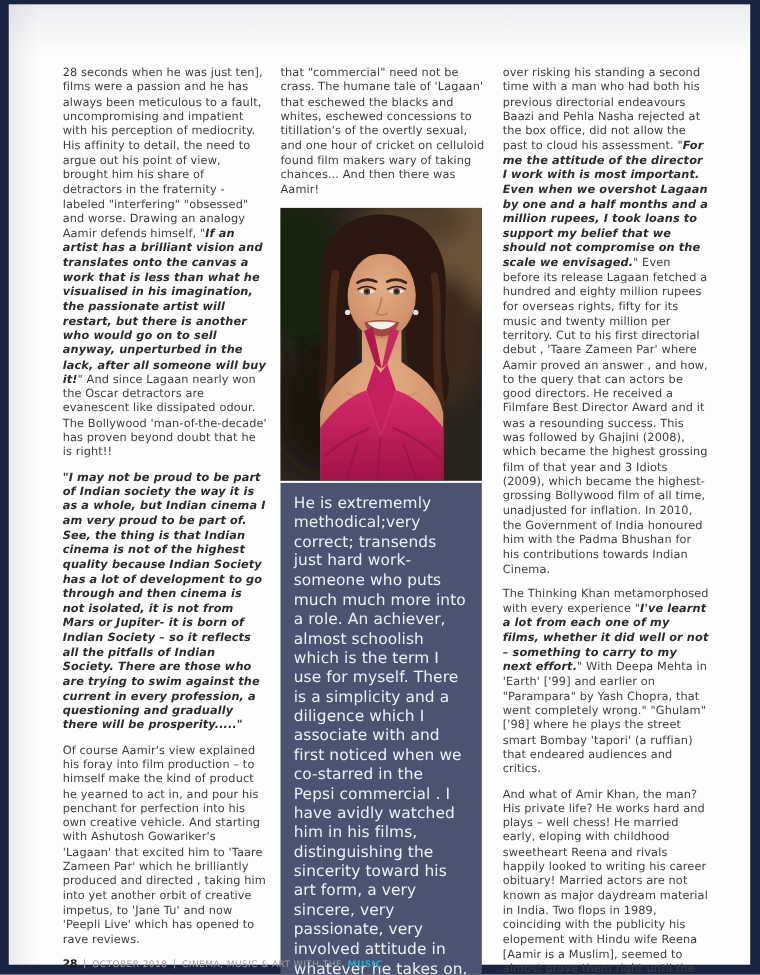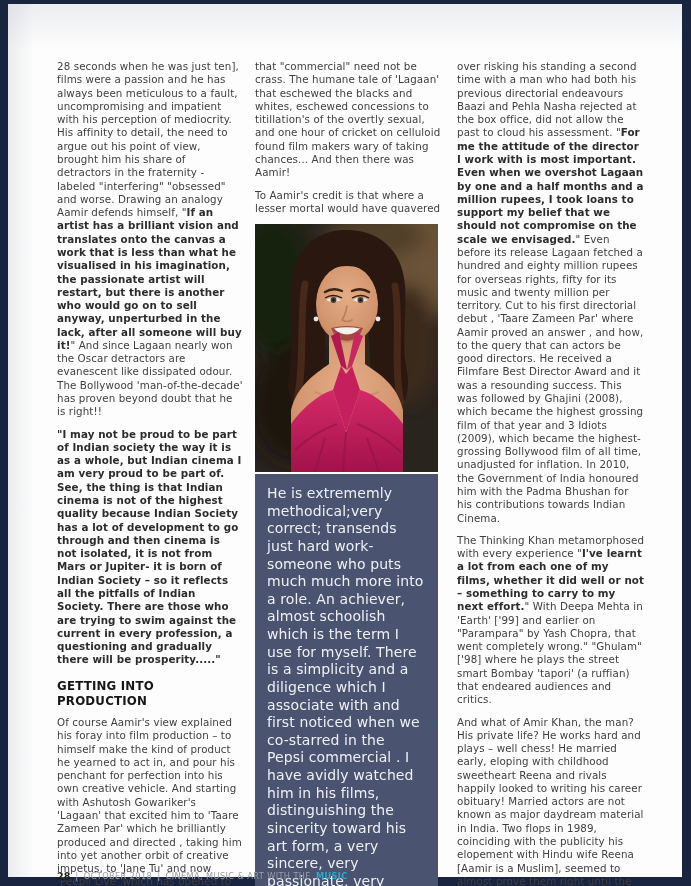--- a/index.html
+++ b/index.html
@@ -22,21 +22,21 @@
   }
   .col {
     position:absolute; top:56px; width:186px;
     font-size:10.3px; line-height:1.29; color:#3e3e3e;
     letter-spacing:0.1px;
   }
   #col1 { left:49px; }
   #col2 { left:247px; }
   #col3 { left:449px; width:188px; }
   .col p { margin:0 0 9px 0; }
-  .bi { font-weight:bold; color:#2c2c2c; }
+  .bi { font-style:italic; font-weight:bold; color:#2c2c2c; }
   h3.section {
     font-size:11.8px; font-weight:bold; color:#161616;
     letter-spacing:0.2px; margin:12px 0 7px 0;
   }
   .photo {
     width:183px; height:248px; margin:8px 0 0 0; display:block;
     background:#241f1c; overflow:hidden;
   }
   .quote-box {
     width:183px; margin:2px 0 0 0;
@@ -63,28 +63,26 @@
   }
 </style>
 </head>
 <body>
 
 <div class="page">
 
   <div class="col" id="col1">
     <p><span>28 seconds when he was just ten], films were a passion and he has always been meticulous to a fault, uncompromising and impatient with his perception of mediocrity. His affinity to detail, the need to argue out his point of view, brought him his share of detractors in the fraternity - labeled "interfering" "obsessed" and worse. Drawing an analogy Aamir defends himself, "</span><span class="bi">If an artist has a brilliant vision and translates onto the canvas a work that is less than what he visualised in his imagination, the passionate artist will restart, but there is another who would go on to sell anyway, unperturbed in the lack, after all someone will buy it!</span><span>" And  since Lagaan nearly won the Oscar detractors are evanescent like dissipated odour. The Bollywood 'man-of-the-decade' has proven beyond doubt that he is right!!</span></p>
     <p><span class="bi">"I may not be proud to be part of Indian society the way it is as a whole, but Indian cinema I am very proud to be part of. See, the thing is that Indian cinema is not of the highest quality because Indian Society has a lot of development to go through and then cinema is not isolated, it is not from Mars or Jupiter- it is born of Indian Society – so it reflects all the pitfalls of Indian Society. There are those who are trying to swim against the current in every profession, a questioning and gradually there will be prosperity....."</span></p>
-    <h3 class="section">GETTING INTO PRODUCTION</h3>
     <p><span>Of course Aamir's view explained his foray into film production – to himself make the kind of product he yearned to act in, and pour his penchant for perfection into his own creative vehicle. And starting with Ashutosh Gowariker's 'Lagaan' that excited him to 'Taare Zameen Par' which he brilliantly produced and directed , taking him into yet another orbit of creative impetus, to 'Jane Tu' and now 'Peepli Live' which has opened to rave reviews.</span></p>
 
   </div>
 
   <div class="col" id="col2">
     <p><span>that  "commercial" need not be crass. The humane tale of 'Lagaan' that eschewed the blacks and whites, eschewed concessions to titillation's of the overtly sexual, and one hour of cricket on celluloid found film makers wary of taking chances... And then there was Aamir!</span></p>
-    <p><span>To Aamir's credit is that where a lesser mortal would have quavered</span></p>
 
     <div class="photo" title="Smiling woman with long dark wavy hair wearing a magenta halter-neck dress against a dark background">
       <svg width="183" height="248" viewBox="0 0 183 248" xmlns="http://www.w3.org/2000/svg">
         <defs>
           <filter id="blur1" x="-40%" y="-40%" width="180%" height="180%">
               <feGaussianBlur stdDeviation="9"></feGaussianBlur>
             </filter>
           <radialGradient id="skin" cx="50%" cy="40%" r="70%">
             <stop offset="0%" stop-color="#e3ad85"></stop>
               <stop offset="70%" stop-color="#d2946e"></stop>

